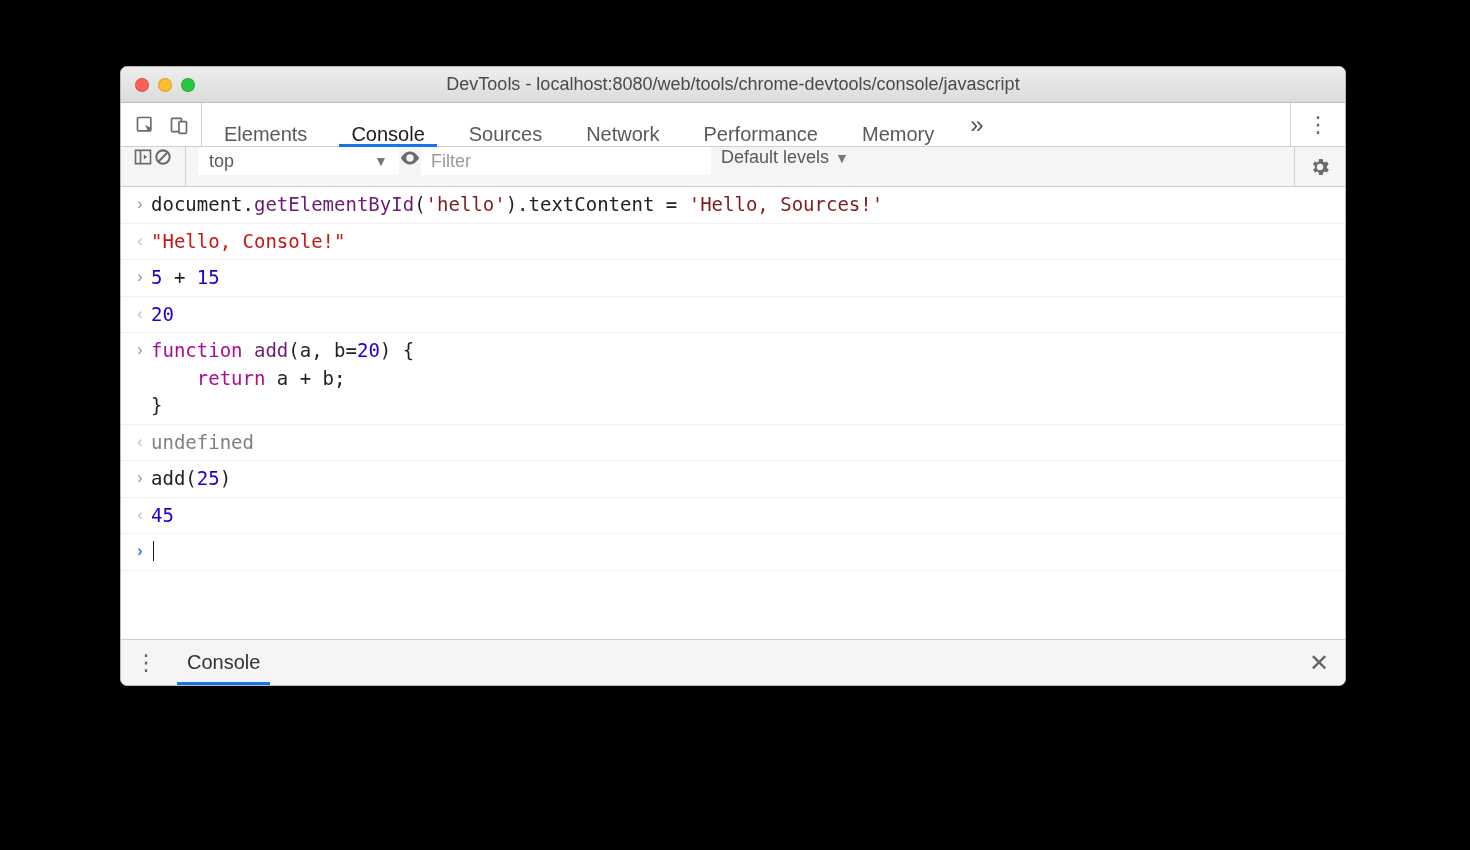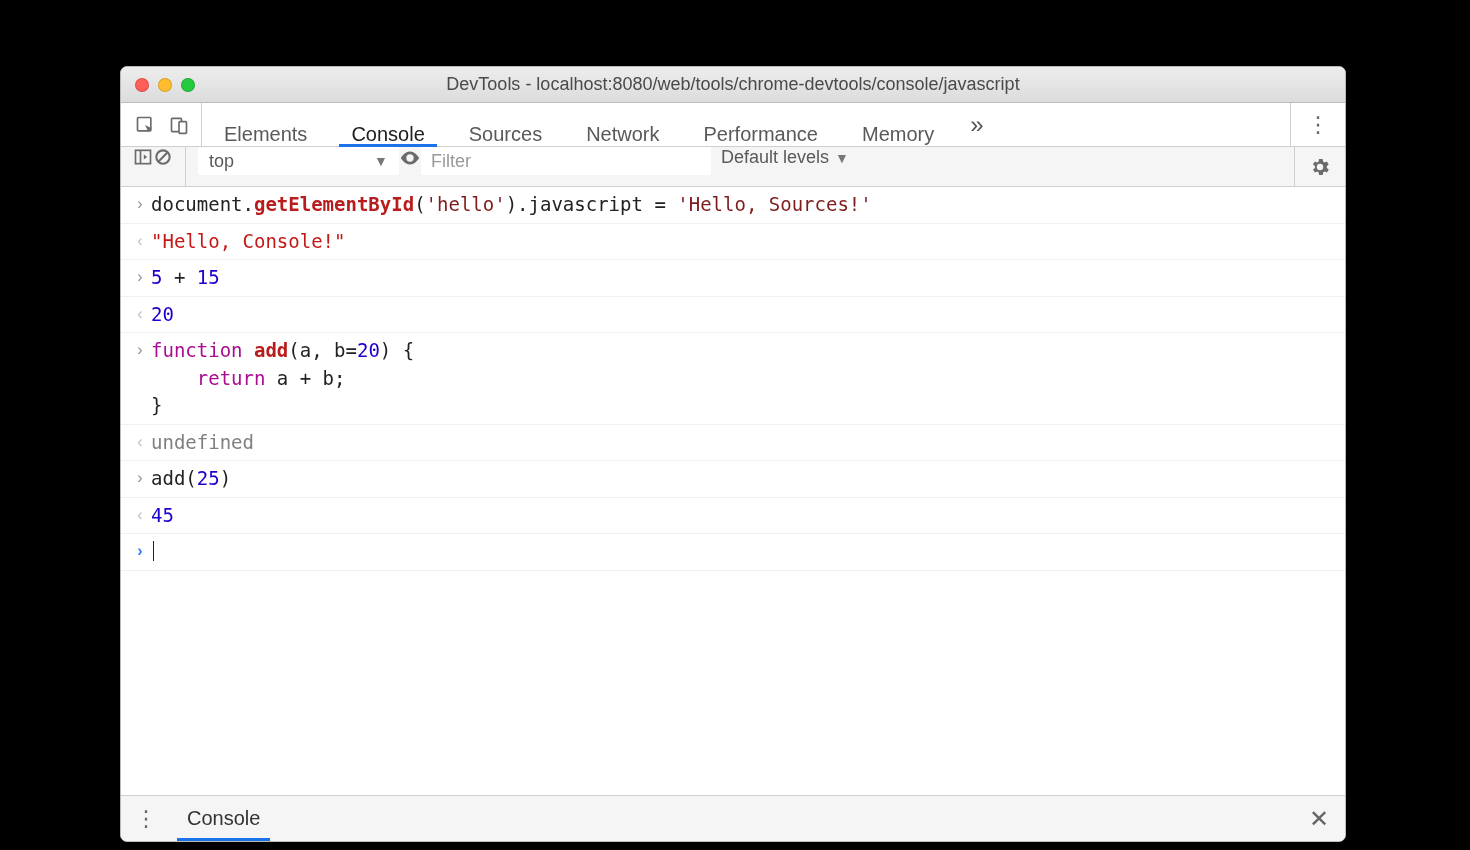--- a/index.html
+++ b/index.html
@@ -5,21 +5,21 @@
   * { box-sizing: border-box; }
   html, body {
     margin: 0; padding: 0;
     width: 1470px; height: 850px;
     background: #000;
     font-family: -apple-system, BlinkMacSystemFont, "Helvetica Neue", Arial, sans-serif;
   }
   .window {
     position: absolute;
     left: 120px; top: 66px;
-    width: 1226px; height: 776px;
+    width: 1226px; height: 620px;
     background: #fff;
     border-radius: 7px;
     box-shadow: 0 20px 60px rgba(0,0,0,0.5);
     display: flex;
     flex-direction: column;
     overflow: hidden;
     border: 1px solid #b9b9b9;
   }
   
   .titlebar {
@@ -150,21 +150,21 @@
     padding-top:1px;
   }
   .row.input .gutter { color:#919191; }
   .row.output .gutter { color:#c0c0c0; }
   .row.prompt .gutter { color:#367cf1; font-weight:bold; }
   .row .content {
     flex:1;
     white-space:pre;
     color:#222;
   }
-  .tok-fn   { color:#b91c1c;font-weight:bold; }
+  .tok-fn   { color:#701a75; }
   .tok-kw   { color:#aa0d91; }
   .tok-str  { color:#7f1d1d; }
   .tok-num  { color:#1c00cf; }
   .tok-op   { color:#222; }
   .tok-prop { color:#222; }
   .tok-undef{ color:#808080; }
   .tok-res-str { color:#c41a16; }
   .cursor {
     display:inline-block; width:1px; height:20px;
     background:#222; vertical-align:-3px;
@@ -280,21 +280,21 @@
     <div class="gear">
       <svg class="ic-lg" viewBox="0 0 24 24" fill="#6b6b6b">
         <path d="M19.4 13a7.5 7.5 0 0 0 .1-1 7.5 7.5 0 0 0-.1-1l2.1-1.6-2-3.4-2.5 1a7.6 7.6 0 0 0-1.7-1l-.4-2.6h-4l-.4 2.6a7.6 7.6 0 0 0-1.7 1l-2.5-1-2 3.4L6.5 11a7.5 7.5 0 0 0-.1 1 7.5 7.5 0 0 0 .1 1l-2.1 1.6 2 3.4 2.5-1a7.6 7.6 0 0 0 1.7 1l.4 2.6h4l.4-2.6a7.6 7.6 0 0 0 1.7-1l2.5 1 2-3.4Zm-7.4 2.5A3.5 3.5 0 1 1 15.5 12 3.5 3.5 0 0 1 12 15.5Z"></path>
       </svg>
     </div>
   </div>
 
   <div class="console-body" id="console-body">
       <div class="row input">
         <div class="gutter">›</div>
-        <div class="content"><span class="tok-prop">document</span><span class="tok-op">.</span><span class="tok-fn">getElementById</span><span class="tok-op">(</span><span class="tok-str">'hello'</span><span class="tok-op">).</span><span class="tok-prop">javascript</span><span class="tok-op"> = </span><span class="tok-str">'Hello, Sources!'</span></div>
+        <div class="content"><span class="tok-prop">document</span><span class="tok-op">.</span><span class="tok-fn">getElementById</span><span class="tok-op">(</span><span class="tok-str">'hello'</span><span class="tok-op">).</span><span class="tok-prop">textContent</span><span class="tok-op"> = </span><span class="tok-str">'Hello, Sources!'</span></div>
       </div>
       <div class="row output">
         <div class="gutter">‹</div>
         <div class="content"><span class="tok-res-str">"Hello, Console!"</span></div>
       </div>
       <div class="row input">
         <div class="gutter">›</div>
         <div class="content"><span class="tok-num">5</span><span class="tok-op"> + </span><span class="tok-num">15</span></div>
       </div>
       <div class="row output">

